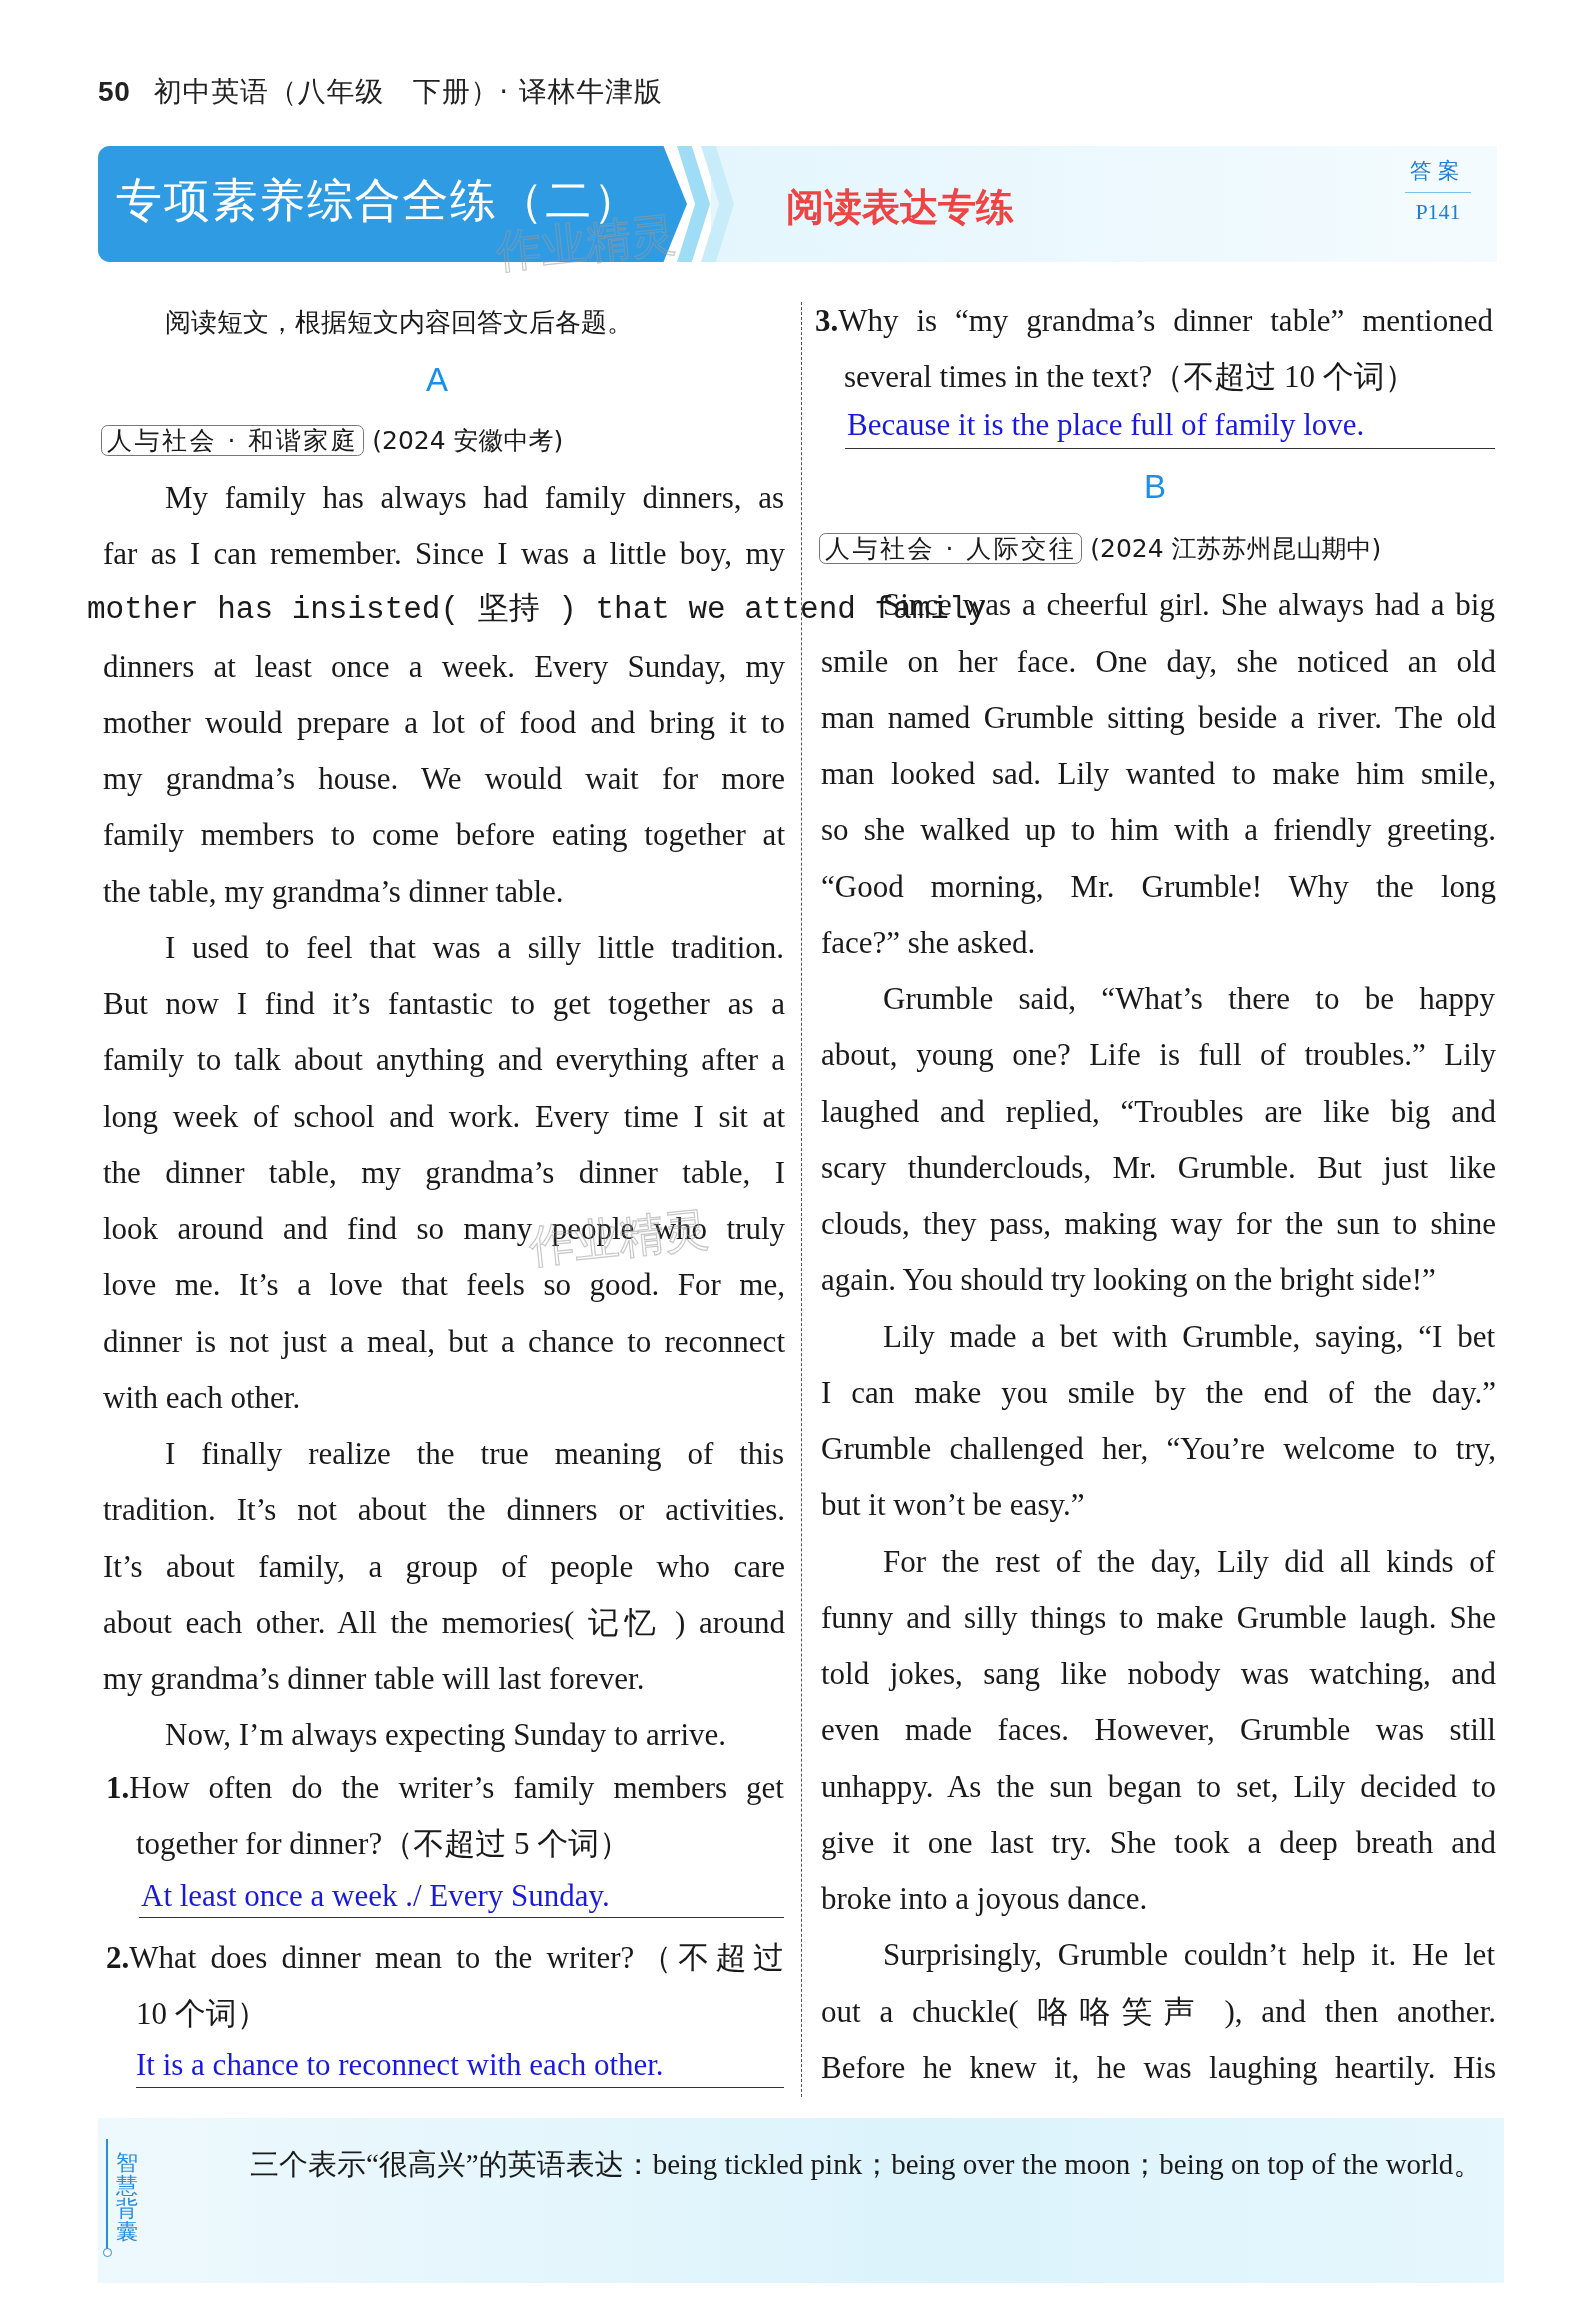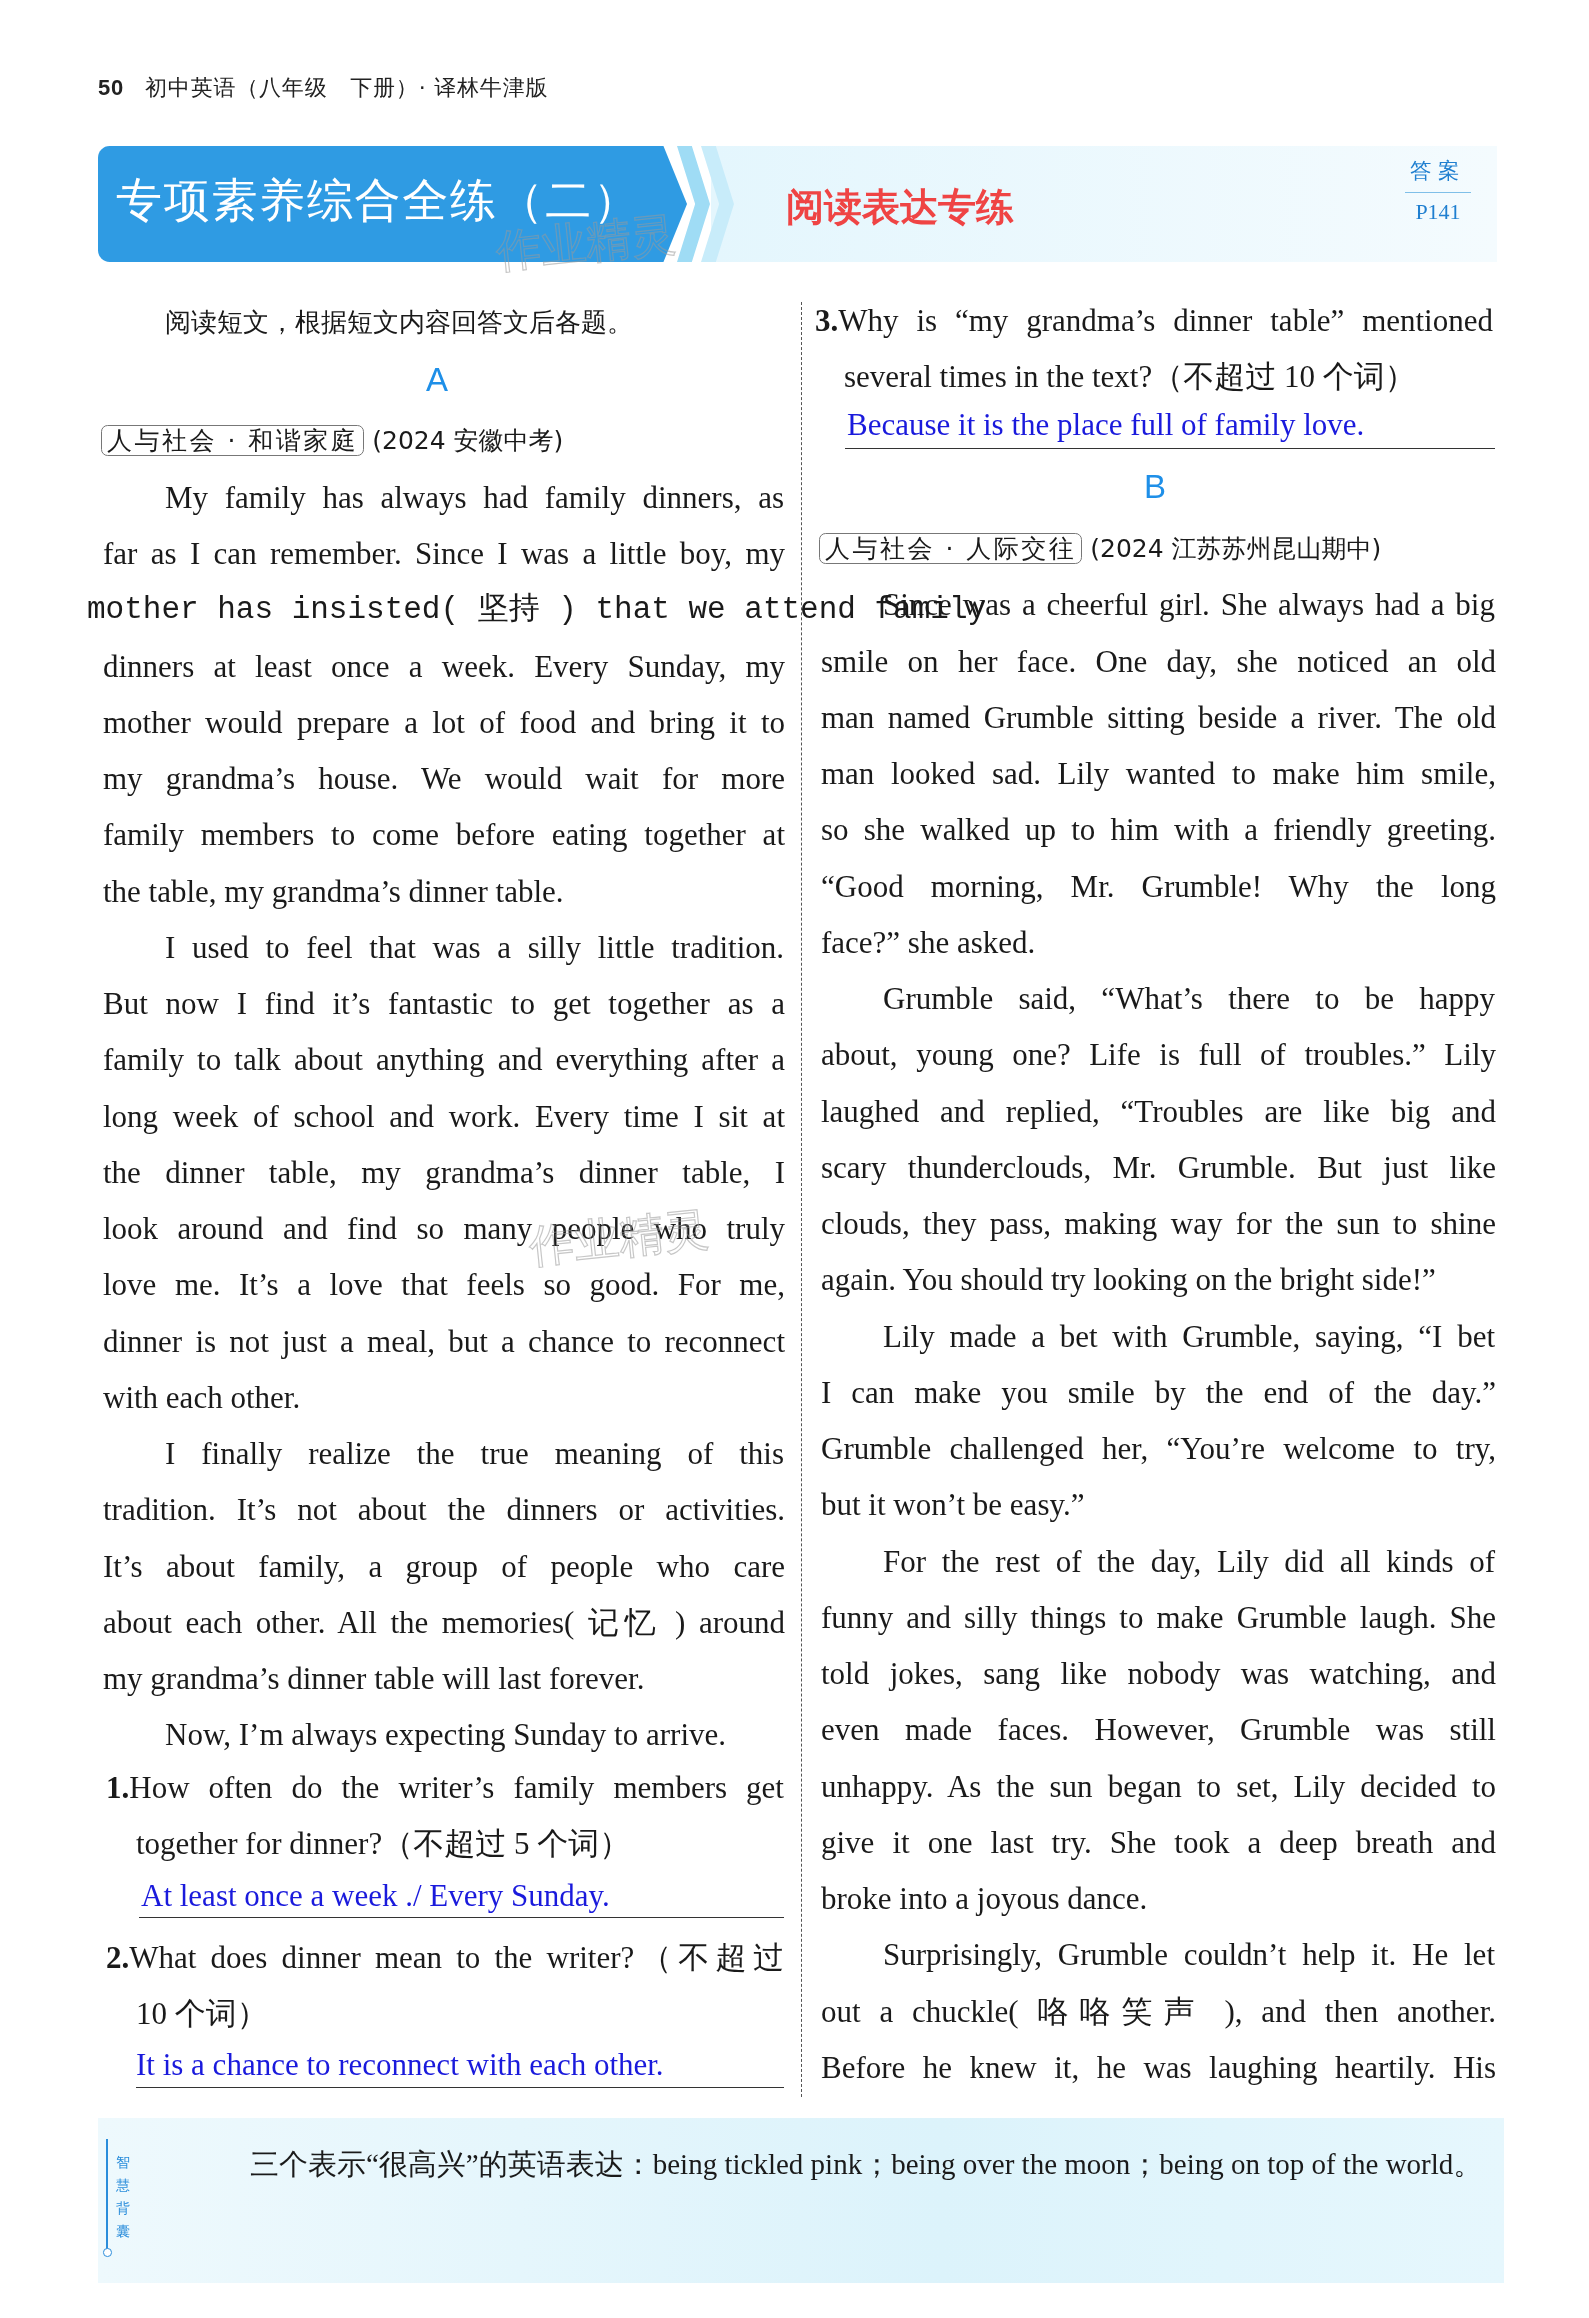--- a/index.html
+++ b/index.html
@@ -1,17 +1,17 @@
 <!DOCTYPE html>
 <html style="font-size:13.2px"><head>
 <meta charset="utf-8">
 <style>
   html,body{margin:0;padding:0;background:#ffffff;}
   body{width:1590px;height:2319px;position:relative;overflow:hidden;font-family:"Liberation Serif","DejaVu Serif",serif;color:#1a1a1a;}
-  .running{position:absolute;left:98px;top:73px;font-family:"DejaVu Sans",sans-serif;font-size:22px;color:#222;letter-spacing:0.8px;}
+  .running{position:absolute;left:98px;top:73px;font-family:"DejaVu Sans",sans-serif;font-size:28px;color:#222;letter-spacing:0.8px;}
   .running .pg{font-family:"Liberation Sans",sans-serif;font-weight:bold;margin-right:13.2px;}
   .banner{position:absolute;left:98px;top:146px;width:589px;height:116px;background:#2f9be3;border-radius:11.6px 0 0 11.6px;clip-path:polygon(0 0,96% 0,100% 50%,96% 100%,0 100%);}
   .chev1{position:absolute;left:677px;top:146px;width:33px;height:116px;background:#9fdcf5;clip-path:polygon(0 0,45% 0,100% 50%,45% 100%,0 100%,55% 50%);}
   .chev2{position:absolute;left:701px;top:146px;width:33px;height:116px;background:#c8ecfa;clip-path:polygon(0 0,45% 0,100% 50%,45% 100%,0 100%,55% 50%);}
   .banner-light{position:absolute;left:711px;top:146px;width:786px;height:116px;background:linear-gradient(90deg,#e4f6fd,#f4fbfe);}
   .banner-title{position:absolute;left:116px;top:170px;font-family:"DejaVu Sans",sans-serif;font-size:46px;color:#ffffff;letter-spacing:1.7px;}
   .banner-sub{position:absolute;left:786px;top:182px;font-family:"DejaVu Sans",sans-serif;font-weight:bold;font-size:38px;color:#ef4444;}
   .ans-box{position:absolute;left:1400px;top:153px;width:76px;height:99px;text-align:center;}
   .ans-label{font-family:"DejaVu Sans",sans-serif;font-size:21.5px;color:#1f7fd0;letter-spacing:6.6px;margin-top:3.3px;}
   .ans-rule{height:0;border-top:1.7px solid #7fbfe8;margin:6.6px 5px;}
@@ -23,21 +23,21 @@
   .sec{position:absolute;font-family:"Liberation Sans",sans-serif;font-size:33px;color:#1e8fe8;}
   .tag{position:absolute;font-family:"DejaVu Sans",sans-serif;font-size:25px;white-space:nowrap;}
   .tag .box{border:1.7px solid #777;border-radius:6.6px;padding:0 5px;letter-spacing:2.5px;}
   .ans{position:absolute;font-size:31px;color:#1a1adc;white-space:nowrap;}
   .rule{position:absolute;height:0;border-top:1.7px solid #333;}
   .qnum{font-weight:bold;}
   .divider{position:absolute;left:801px;top:302px;height:1795px;border-left:1.7px dashed #555;}
   .tip{position:absolute;left:98px;top:2118px;width:1406px;height:165px;background:linear-gradient(90deg,#eef9fd,#dcf3fb 60%,#e6f7fd);}
   .tip-bar{position:absolute;left:106px;top:2139px;height:112px;border-left:2.5px solid #2a8ddb;}
   .tip-dot{position:absolute;left:103px;top:2248px;width:6.6px;height:6.6px;border:1.7px solid #2a8ddb;border-radius:50%;background:#fff;}
-  .tip-label{position:absolute;left:116px;top:2151px;width:25px;font-family:"DejaVu Sans",sans-serif;font-size:14px;line-height:23px;color:#2a8ddb;}
+  .tip-label{position:absolute;left:116px;top:2151px;width:25px;font-family:"DejaVu Sans",sans-serif;font-size:22px;line-height:23px;color:#2a8ddb;}
   .tip-text{position:absolute;left:250px;top:2145px;font-size:29px;white-space:nowrap;}
 </style>
 </head>
 <body>
 
 <div class="running">
   <span class="pg">50</span>
   <span>初中英语（八年级　下册）· 译林牛津版</span>
 </div>
 

